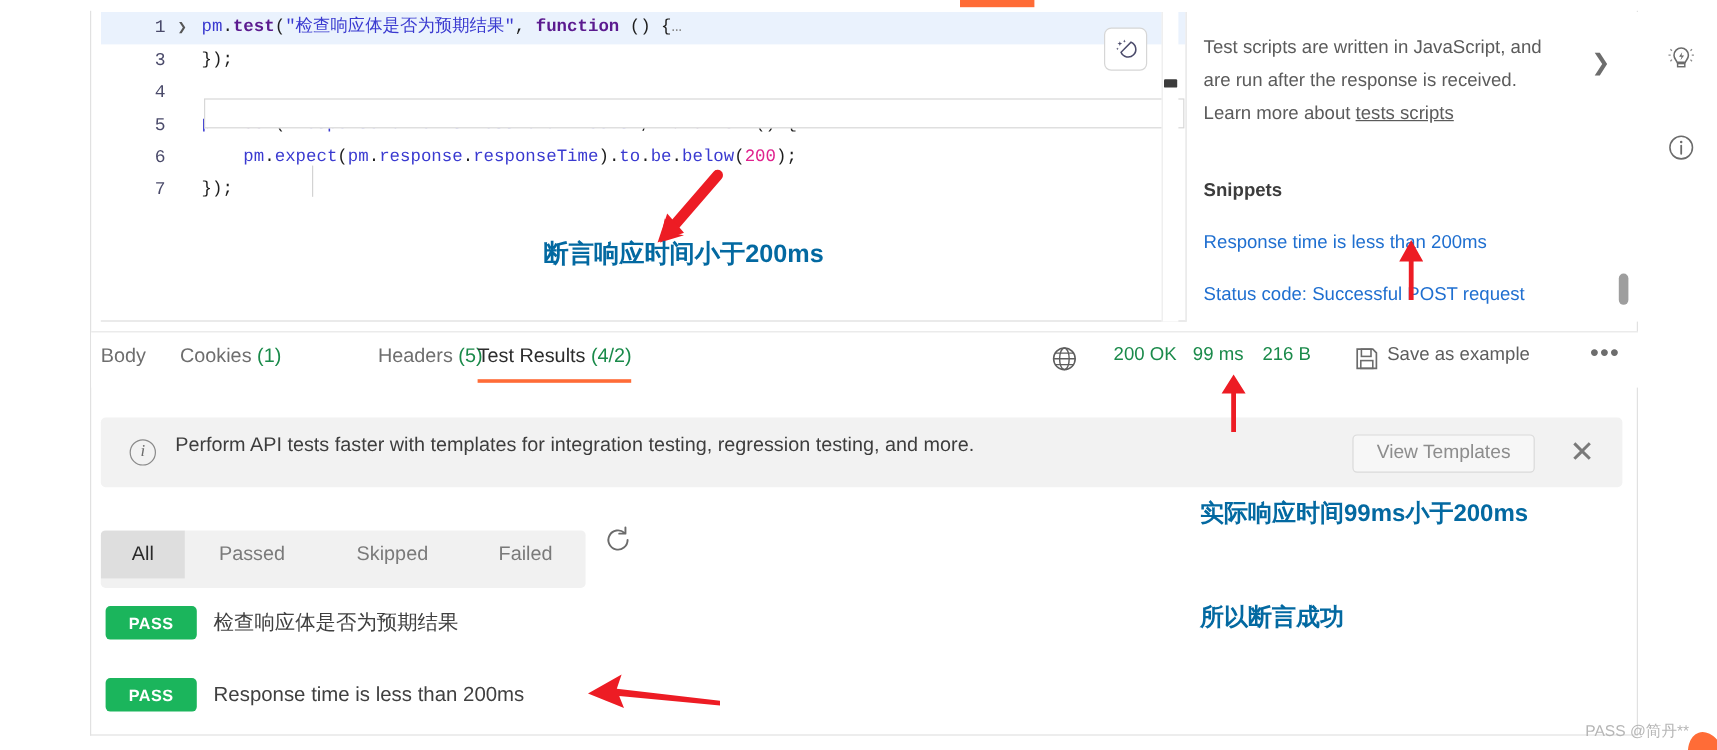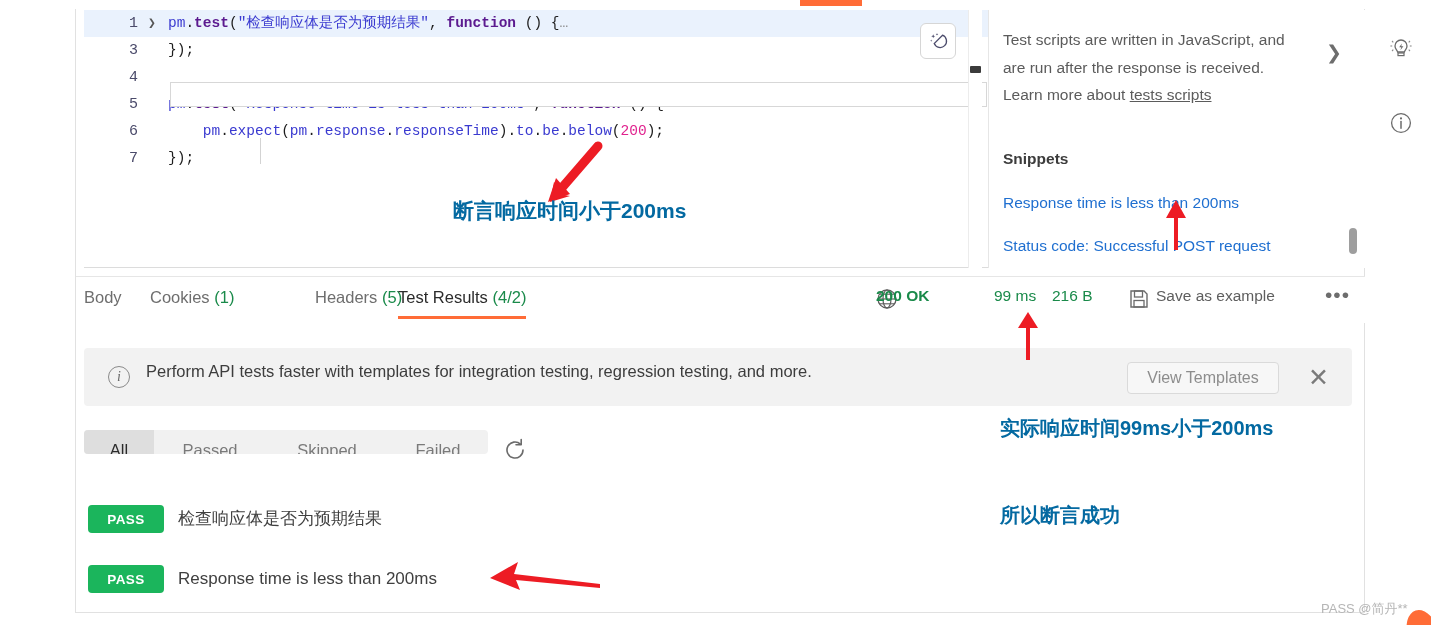--- a/index.html
+++ b/index.html
@@ -128,21 +128,21 @@
   }
   #tab-body { left: 8px; }
   #tab-cookies { left: 74px; }
   #tab-headers { left: 198px; margin-left: 41px; }
   #tab-results { left: 322px; }
 
   
   .meta { position: absolute; top: 287px; font-size: 15.5px; white-space: nowrap; }
   .meta-green { color: #1a8a4a; }
   #meta-globe { left: 876px; top: 288px; }
-  #meta-status { left: 876px; font-weight: bold; }
+  #meta-status { left: 928px; }
   #meta-time { left: 994px; }
   #meta-size { left: 1052px; }
   #meta-saveicon { left: 1128px; top: 288px; }
   #meta-save { left: 1156px; color: #5e5e5e; cursor: pointer; }
   #meta-dots {
     left: 1325px; top: 283px; font-size: 21px; color: #6d6d6d;
     letter-spacing: 1px; cursor: pointer;
   }
 
   
@@ -167,21 +167,21 @@
     color: #8d8d8d; font-size: 16px; cursor: pointer;
     display: flex; align-items: center; justify-content: center;
   }
   .banner-close {
     position: absolute; left: 1224px; top: 17px; font-size: 25px;
     color: #7a7a7a; cursor: pointer; line-height: 1; font-weight: 300;
   }
 
   
   .filters {
-    position: absolute; left: 84px; top: 430px; width: 404px; height: 24px;
+    position: absolute; left: 84px; top: 442px; width: 404px; height: 48px;
     background: #f1f1f1; border-radius: 4px; overflow: hidden;
   }
   .fpill {
     position: absolute; top: 0; height: 40px; line-height: 40px;
     text-align: center; font-size: 16.5px; color: #7a7a7a; cursor: pointer;
   }
   .fpill.active { background: #dedede; color: #2b2b2b; }
   #f-all { left: 0; width: 70px; }
   #f-passed { left: 70px; width: 112px; }
   #f-skipped { left: 182px; width: 122px; }

